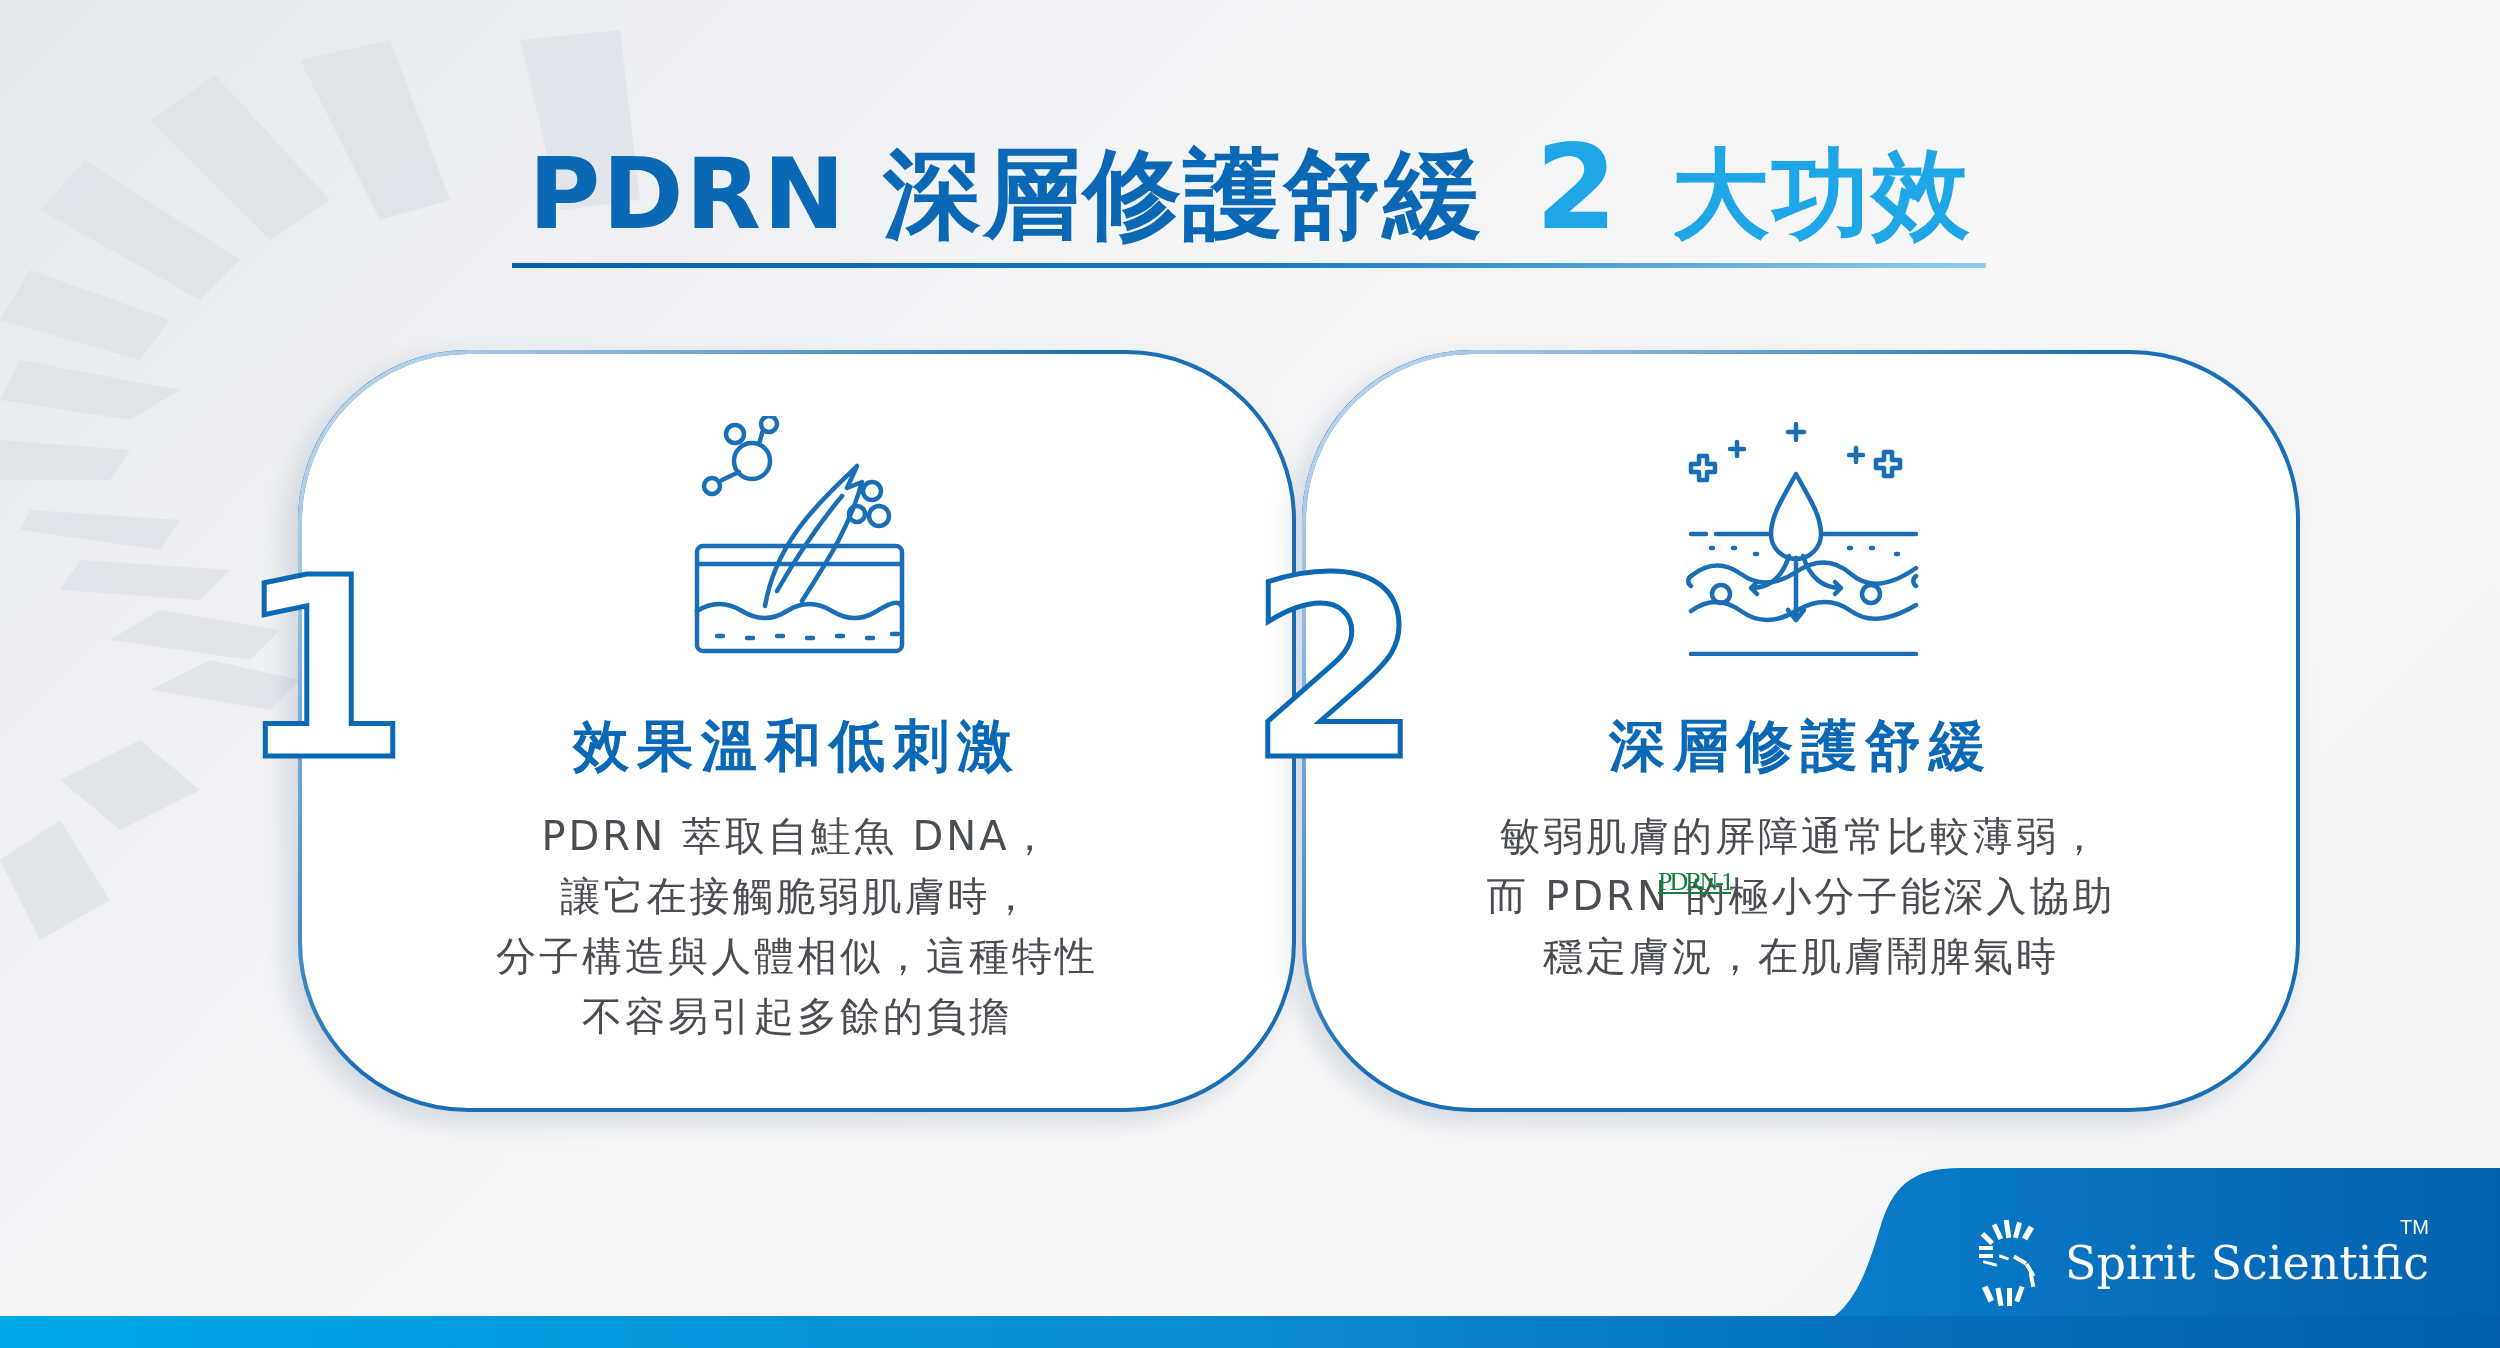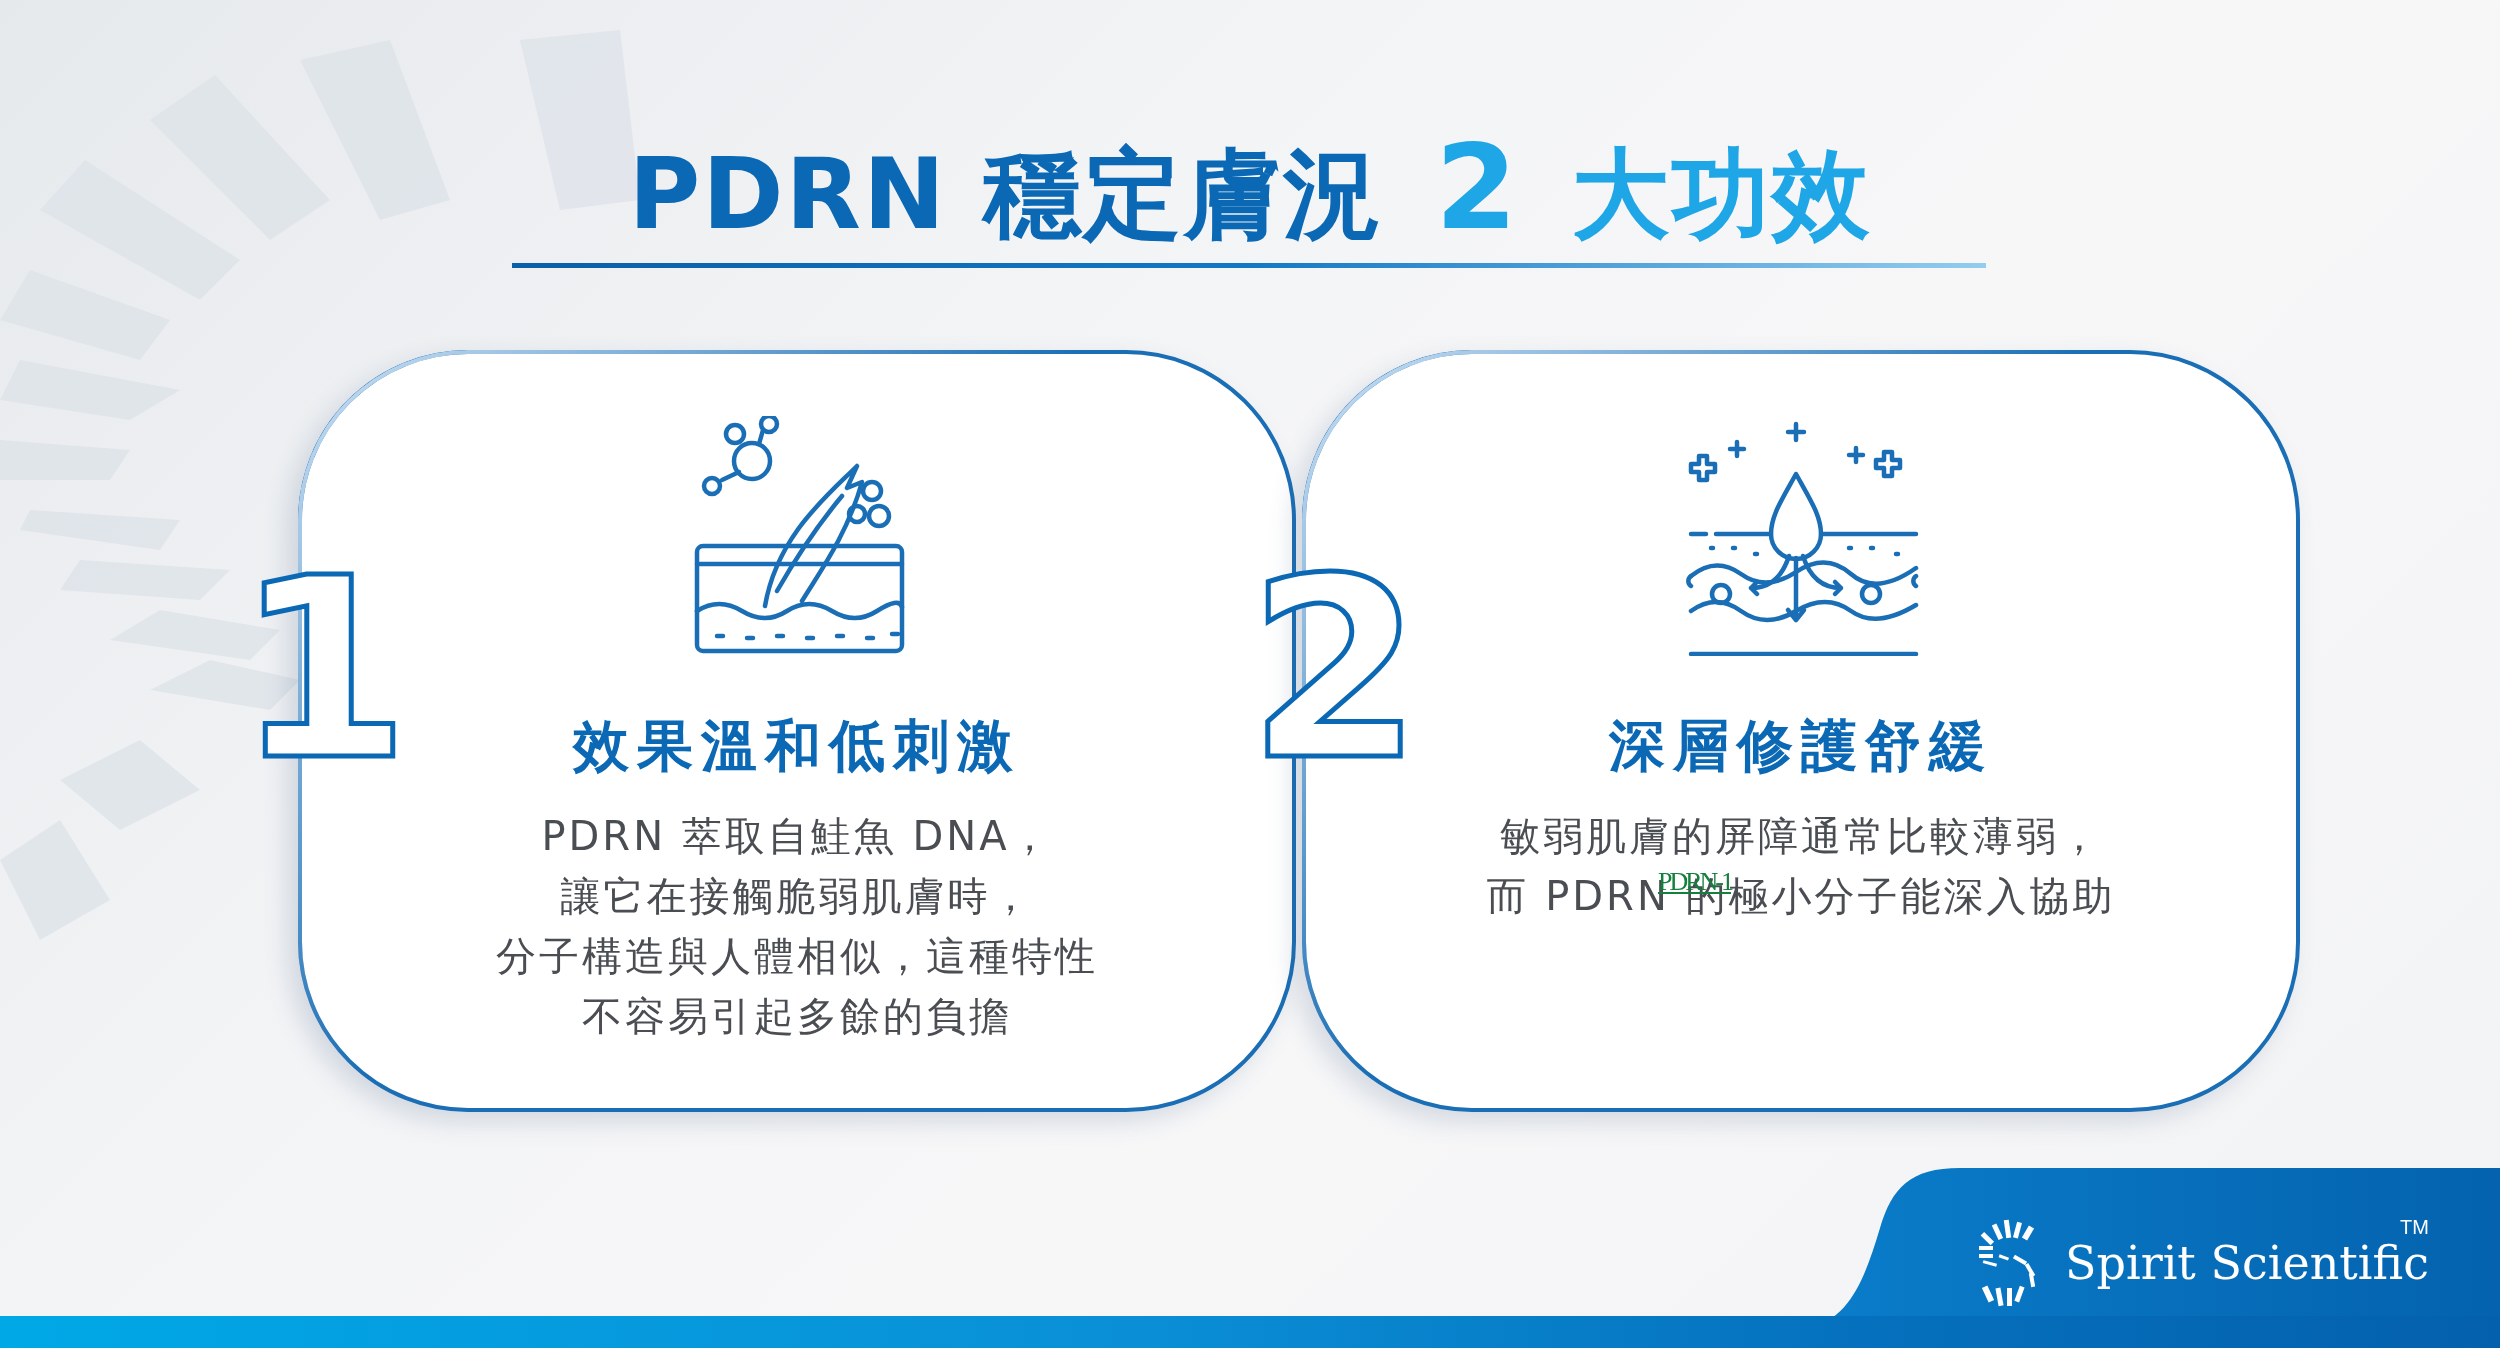--- a/index.html
+++ b/index.html
@@ -86,21 +86,21 @@
     <polygon points="20,530 30,510 180,520 160,550"></polygon>
     <polygon points="60,590 80,560 230,570 200,600"></polygon>
     <polygon points="110,640 160,610 280,630 250,660"></polygon>
     <polygon points="150,690 210,660 300,680 270,710"></polygon>
     <polygon points="60,780 140,740 200,790 120,830"></polygon>
     <polygon points="0,860 60,820 110,900 40,940"></polygon>
   </g>
 </svg>
 
 <h1 class="title">
-  <span>PDRN 穩定膚況</span>
+  <span>PDRN 深層修護舒緩</span>
   <span class="accent num">2</span>
   <span class="accent">大功效</span>
 </h1>
 <div class="title-rule"></div>
 
 <div class="card card1">
   <svg class="icon" viewBox="0 0 260 240" fill="none" stroke="#1a6eb5" stroke-width="4.5" stroke-linecap="round" stroke-linejoin="round">
     <rect x="30" y="130" width="205" height="105" rx="6"></rect>
     <line x1="30" y1="148" x2="235" y2="148"></line>
     <path d="M30 195 q22 -14 45 0 t45 0 t45 0 t45 0 t25 -4"></path>
@@ -144,20 +144,21 @@
     <path d="M132 140 C 140 165, 155 172, 170 172 M164 166 l6 6 l-6 6"></path>
     <circle cx="50" cy="178" r="9"></circle>
       <circle cx="200" cy="178" r="9"></circle>
     <path d="M20 170 a6 6 0 0 1 0 -10 M245 170 a6 6 0 0 1 0 -10"></path>
     <line x1="20" y1="238" x2="245" y2="238"></line>
   </svg>
   <div class="card-title">深層修護舒緩</div>
   <div class="card-body">
     <div>敏弱肌膚的屏障通常比較薄弱，</div>
     <div>而 PDRN 的極小分子能深入協助</div>
+    <div>穩定膚況，在肌膚鬧脾氣時</div>
   </div>
 </div>
 <div class="big-num num2">2</div>
 <div class="overlay-label">PDRN-1</div>
 
 <svg class="logo-wave" viewBox="0 0 690 160" preserveAspectRatio="none">
   <defs>
     <linearGradient id="wg" x1="0" x2="1" y1="0" y2="0">
       <stop offset="0" stop-color="#0a7dca"></stop>
       <stop offset="1" stop-color="#0462ae"></stop>

